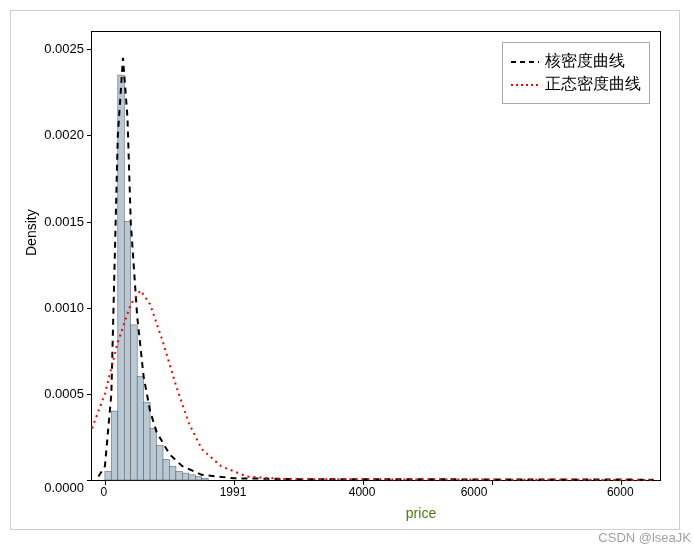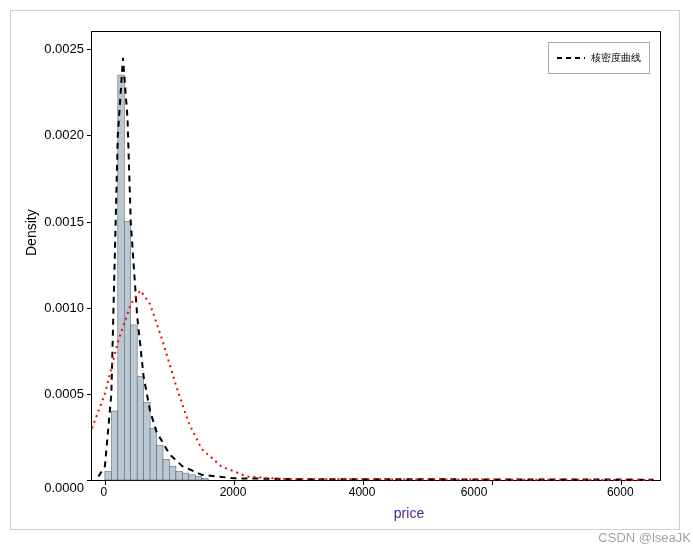--- a/index.html
+++ b/index.html
@@ -38,22 +38,22 @@
     transform-origin: left top;
     font-size: 14px;
     color: #000;
   }
   .xlabel {
     position: absolute;
     left: 50%;
     bottom: 8px;
     transform: translateX(-50%);
     font-size: 14px;
-    color: #4c1d95;
-    margin-left: 40px;
+    color: #4d7c0f;
+    margin-left: 52px;
     padding-left: 48px;
   }
   .ytick {
     position: absolute;
     right: 595px;
     font-size: 13px;
     transform: translateY(-50%);
     color: #000;
   }
   .xtick {
@@ -77,21 +77,21 @@
     height: 5px;
     background: #000;
   }
   .legend {
     position: absolute;
     right: 10px;
     top: 10px;
     border: 1px solid #aaa;
     background: #fff;
     padding: 6px 8px;
-    font-size: 10px;
+    font-size: 16px;
   }
   .legend-row {
     display: flex;
     align-items: center;
     margin: 2px 0;
     gap: 6px;
   }
   .legend-swatch {
     width: 28px;
     height: 12px;
@@ -167,35 +167,43 @@
 
     <div class="legend">
       <div class="legend-row">
         <span class="legend-swatch">
           <svg width="28" height="12">
               <line x1="0" y1="6" x2="28" y2="6" stroke="#000" stroke-width="2" stroke-dasharray="5,4"></line>
             </svg>
         </span>
         <span>核密度曲线</span>
       </div>
+      <div class="legend-row">
+        <span class="legend-swatch">
+          <svg width="28" height="12">
+              <line x1="0" y1="6" x2="28" y2="6" stroke="#f00" stroke-width="2" stroke-dasharray="2,3"></line>
+            </svg>
+        </span>
+        <span>正态密度曲线</span>
+      </div>
     </div>
 
   </div>
 
   <div id="yticks">
       <div class="ytick" style="top: 476px;">0.0000</div>
       <div class="ytick" style="top: 381.846px; margin-left: 11px;">0.0005</div>
       <div class="ytick" style="top: 295.692px;">0.0010</div>
       <div class="ytick" style="top: 209.538px;">0.0015</div>
       <div class="ytick" style="top: 123.385px;">0.0020</div>
       <div class="ytick" style="top: 37.2308px;">0.0025</div>
     </div>
   <div id="xticks">
       <div class="xtick" style="left: 92.9091px;">0</div>
-      <div class="xtick" style="left: 222px;">2000</div>
+      <div class="xtick" style="left: 222px;">1991</div>
       <div class="xtick" style="left: 351.091px;">4000</div>
       <div class="xtick" style="left: 463px;">6000</div>
       <div class="xtick" style="left: 609.273px;">6000</div>
     </div>
 
   <div class="ylabel">Density</div>
   <div class="xlabel">price</div>
 
 </div>
 

